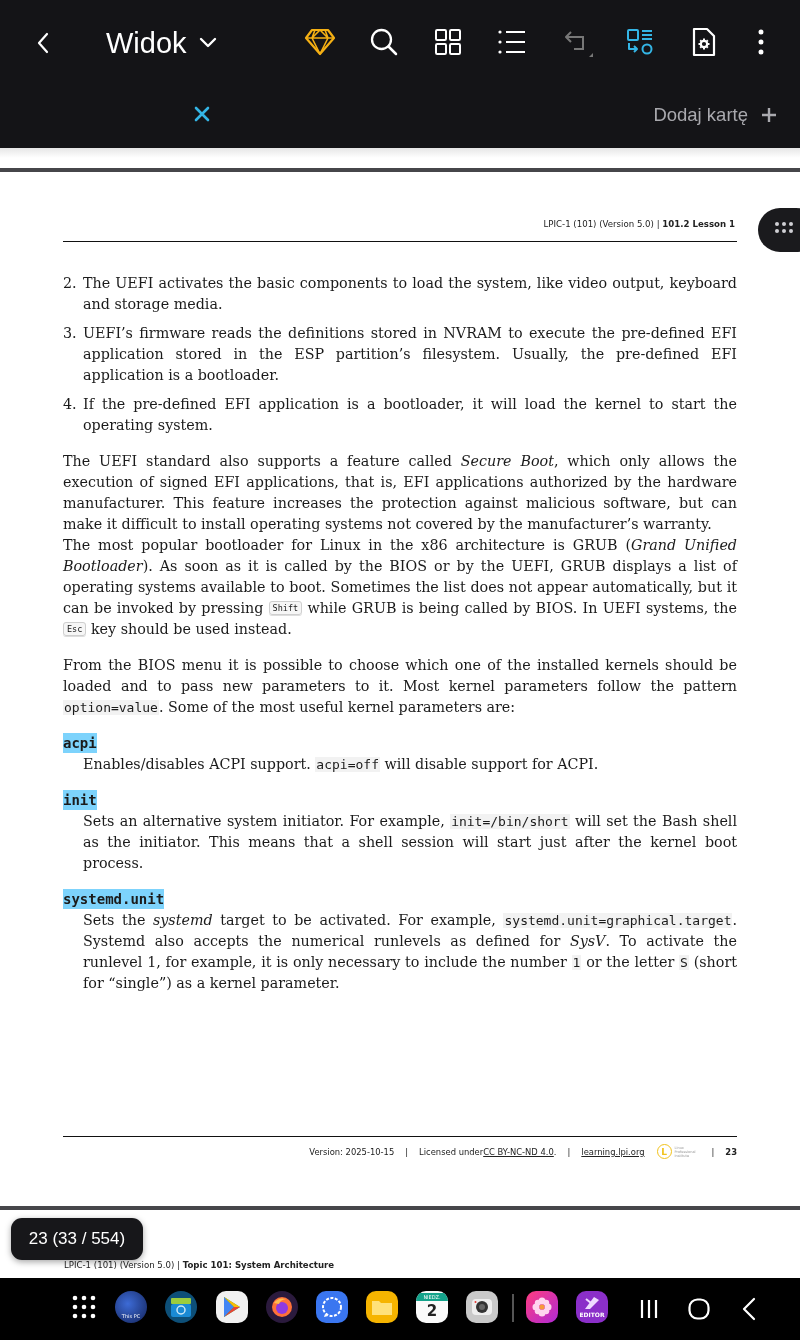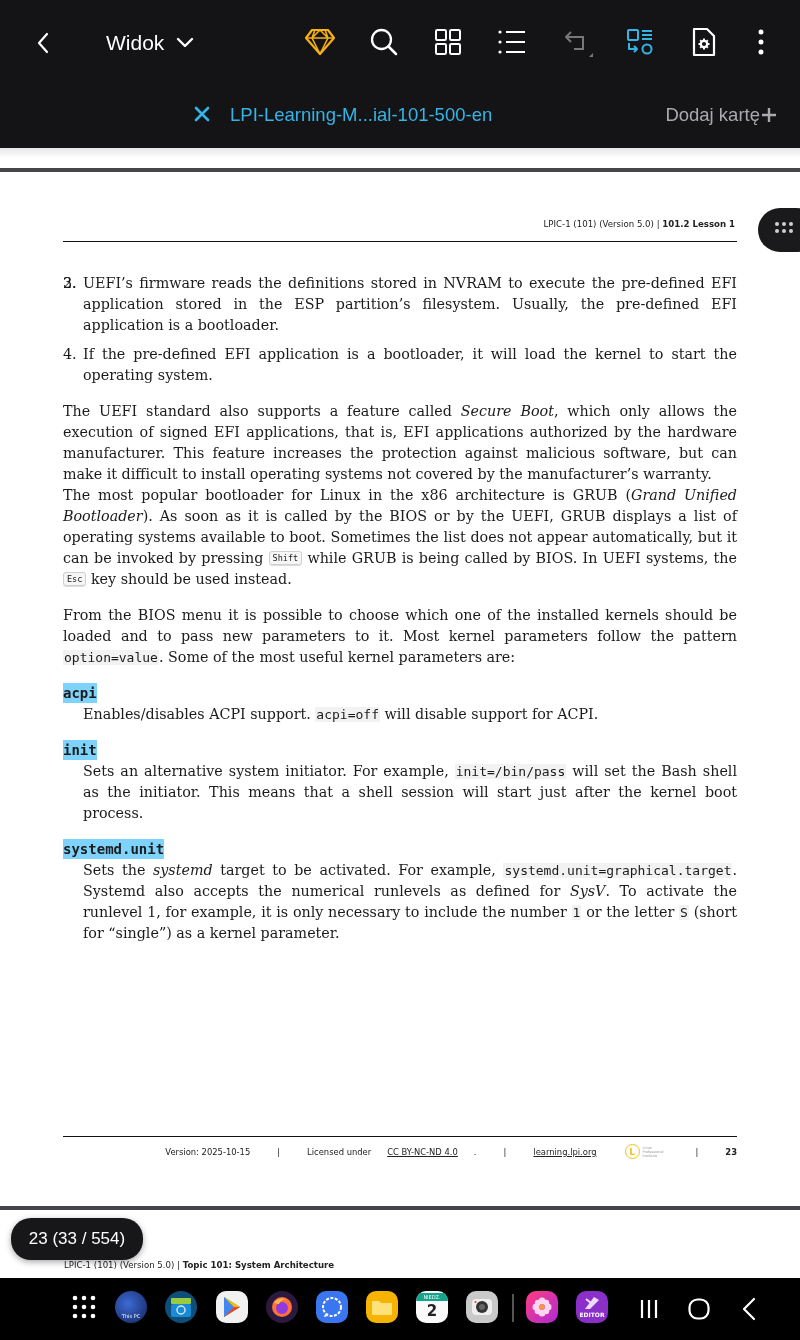--- a/index.html
+++ b/index.html
@@ -5,34 +5,34 @@
   * { box-sizing: border-box; margin: 0; padding: 0; }
   html, body { width: 800px; height: 1340px; overflow: hidden; background: #ffffff; }
   body { position: relative; font-family: "DejaVu Serif", serif; color: #1b1b1b; }
 
   
   .appbar { position: absolute; left: 0; top: 0; width: 800px; height: 148px; background: #141417; }
   .appbar .row1 { position: absolute; top: 0; left: 0; width: 800px; height: 86px; }
   .icon-btn { position: absolute; display: flex; align-items: center; justify-content: center; cursor: pointer; }
   .back-btn { left: 26px; top: 26px; width: 34px; height: 34px; }
   .view-menu { position: absolute; left: 106px; top: 27px; height: 32px; display: flex; align-items: center; gap: 12px; cursor: pointer; }
-  .view-menu .label { font-family: "Liberation Sans", sans-serif; font-size: 21px; color: #ffffff; }
+  .view-menu .label { font-family: "Liberation Sans", sans-serif; font-size: 29px; color: #ffffff; }
   .tb-premium { left: 302px; top: 24px; width: 36px; height: 36px; }
   .tb-search { left: 366px; top: 24px; width: 36px; height: 36px; }
   .tb-grid { left: 430px; top: 24px; width: 36px; height: 36px; }
   .tb-list { left: 494px; top: 24px; width: 36px; height: 36px; }
   .tb-undo { left: 560px; top: 24px; width: 40px; height: 40px; }
   .tb-reflow { left: 622px; top: 24px; width: 36px; height: 36px; }
   .tb-docsettings { left: 686px; top: 24px; width: 36px; height: 36px; }
   .tb-more { left: 748px; top: 24px; width: 26px; height: 36px; }
 
   .tabrow { position: absolute; top: 96px; left: 0; width: 800px; height: 44px; }
   .tab-close { position: absolute; left: 190px; top: 6px; width: 24px; height: 24px; cursor: pointer; }
   .tab-title { position: absolute; left: 230px; top: 8px; font-family: "Liberation Sans", sans-serif; font-size: 18.5px; color: #34b5e5; white-space: nowrap; cursor: pointer; }
-  .add-tab { position: absolute; right: 22px; top: 8px; display: flex; align-items: center; cursor: pointer; }
+  .add-tab { position: absolute; right: 22px; top: 8px; display: flex; align-items: center; gap: 12px; cursor: pointer; }
   .add-tab .label { font-family: "Liberation Sans", sans-serif; font-size: 18.5px; color: #a9a9ae; }
 
   
   .viewer { position: absolute; top: 148px; left: 0; width: 800px; height: 1130px; background: #ffffff; overflow: hidden; }
   .viewer .shadow { position: absolute; top: 0; left: 0; width: 800px; height: 10px; background: linear-gradient(#e6e6e6, #ffffff); }
   .page-sep { position: absolute; left: 0; width: 800px; height: 4px; background: #46464a; }
 
   .running-head { position: absolute; top: 71px; right: 65px; font-family: "DejaVu Sans", sans-serif; font-size: 8.6px; color: #222; white-space: nowrap; padding-left: 8px; }
   .running-head b { font-weight: bold; }
   .head-rule { position: absolute; top: 93px; left: 63px; width: 674px; height: 1px; background: #111; }
@@ -47,32 +47,32 @@
   .li { position: relative; padding-left: 20px; margin-top: 8px; }
   .li .num { position: absolute; left: 0; top: 0; }
   .para { margin-top: 15px !important; }
   .h2 { font-family: "DejaVu Sans", sans-serif; font-weight: bold; font-size: 24.5px; line-height: 30px; margin-top: 22px; margin-bottom: 16px; color: #111; text-align: left; }
   code, .mono { font-family: "DejaVu Sans Mono", monospace; font-size: 13px; background: #f2f2f2; padding: 0 1px; }
   .kbd { font-family: "DejaVu Sans Mono", monospace; font-size: 8.5px; border: 1px solid #cfcfcf; border-radius: 3px; background: #f6f6f6; padding: 1px 3px; vertical-align: 2px; box-shadow: 0 1px 0 #ddd; }
   .term { font-family: "DejaVu Sans Mono", monospace; font-weight: bold; font-size: 14px; background: #7dd3fc; display: inline-block; margin-top: 15px; line-height: 20px; }
   .def { padding-left: 20px; margin-top: 4px; }
 
   .foot-rule { position: absolute; top: 988px; left: 63px; width: 674px; height: 1px; background: #111; }
-  .footer { position: absolute; top: 996px; right: 63px; display: flex; align-items: center; gap: 16px; font-family: "DejaVu Sans", sans-serif; font-size: 8.4px; color: #222; white-space: nowrap; }
+  .footer { position: absolute; top: 996px; right: 63px; display: flex; align-items: center; gap: 0; font-family: "DejaVu Sans", sans-serif; font-size: 8.4px; color: #222; white-space: nowrap; }
   .footer .sep { margin: 0 11px; }
   .footer a { color: #222; text-decoration: underline; }
   .footer .logo { display: inline-flex; align-items: center; gap: 3px; margin-left: 12px; }
   .footer .logo .circle { width: 15px; height: 15px; border-radius: 50%; border: 1.5px solid #f2c21b; display: inline-flex; align-items: center; justify-content: center; font-size: 9px; color: #f2c21b; font-weight: bold; }
   .footer .logo .tiny { font-size: 3.5px; line-height: 4px; color: #999; }
   .footer .pageno { font-weight: bold; }
 
   .next-head { position: absolute; top: 1112px; left: 64px; font-family: "DejaVu Sans", sans-serif; font-size: 8.6px; color: #222; white-space: nowrap; }
   .next-head b { font-weight: bold; }
 
-  .page-pill { position: absolute; top: 1218px; left: 11px; width: 132px; height: 42px; background: #17171a; border-radius: 20px; color: #fff; font-family: "Liberation Sans", sans-serif; font-size: 17px; display: flex; align-items: center; justify-content: center; box-shadow: 0 2px 6px rgba(0,0,0,0.35); cursor: pointer; }
+  .page-pill { position: absolute; top: 1218px; left: 11px; width: 132px; height: 42px; background: #17171a; border-radius: 11px; color: #fff; font-family: "Liberation Sans", sans-serif; font-size: 17px; display: flex; align-items: center; justify-content: center; box-shadow: 0 2px 6px rgba(0,0,0,0.35); cursor: pointer; }
 
   
   .navbar { position: absolute; left: 0; top: 1278px; width: 800px; height: 62px; background: #000; }
   .dock-item { position: absolute; top: 13px; width: 32px; height: 32px; border-radius: 10px; cursor: pointer; display: flex; align-items: center; justify-content: center; overflow: hidden; }
   .dock-sep { position: absolute; left: 512px; top: 16px; width: 2px; height: 28px; background: #555; }
   .sys-btn { position: absolute; top: 16px; width: 30px; height: 30px; display: flex; align-items: center; justify-content: center; cursor: pointer; }
 </style>
 </head>
 <body>
 
@@ -148,21 +148,20 @@
         </svg>
     </div>
   </div>
 
   <div class="tabrow">
     <div class="tab-close">
       <svg width="24" height="24" viewBox="0 0 24 24">
           <path d="M6 6 L18 18 M18 6 L6 18" stroke="#34b5e5" stroke-width="2.6" stroke-linecap="round"></path>
         </svg>
     </div>
-    <div class="tab-title">LPI-Learning-M...ial-101-500-en</div>
     <div class="add-tab">
       <span class="label">Dodaj kartę</span>
       <svg width="18" height="18" viewBox="0 0 18 18">
           <path d="M9 2 V16 M2 9 H16" stroke="#a9a9ae" stroke-width="2.4"></path>
         </svg>
     </div>
   </div>
 </div>
 
 <div class="viewer">
@@ -173,20 +172,21 @@
     <span>LPIC-1 (101) (Version 5.0)</span>
     <span>|</span>
     <b>101.2 Lesson 1</b>
   </div>
   <div class="head-rule"></div>
 
   <div class="content">
 
     <div class="li">
       <span class="num">2.</span>
+      <span>The UEFI activates the basic components to load the system, like video output, keyboard and storage media.</span>
     </div>
     <div class="li">
       <span class="num">3.</span>
       <span>UEFI’s firmware reads the definitions stored in NVRAM to execute the pre-defined EFI application stored in the ESP partition’s filesystem. Usually, the pre-defined EFI application is a bootloader.</span>
     </div>
     <div class="li">
       <span class="num">4.</span>
       <span>If the pre-defined EFI application is a bootloader, it will load the kernel to start the operating system.</span>
     </div>
 
@@ -197,21 +197,21 @@
 
     <p class="para"><span>From the BIOS menu it is possible to choose which one of the installed kernels should be loaded and to pass new parameters to it. Most kernel parameters follow the pattern </span><code>option=value</code><span>. Some of the most useful kernel parameters are:</span></p>
 
     <div>
       <span class="term">acpi</span>
       <p class="def"><span>Enables/disables ACPI support. </span><code>acpi=off</code><span> will disable support for ACPI.</span></p>
     </div>
 
     <div>
       <span class="term">init</span>
-      <p class="def"><span>Sets an alternative system initiator. For example, </span><code>init=/bin/pass</code><span> will set the Bash shell as the initiator. This means that a shell session will start just after the kernel boot process.</span></p>
+      <p class="def"><span>Sets an alternative system initiator. For example, </span><code>init=/bin/short</code><span> will set the Bash shell as the initiator. This means that a shell session will start just after the kernel boot process.</span></p>
     </div>
 
     <div>
       <span class="term">systemd.unit</span>
       <p class="def"><span>Sets the </span><em>systemd</em><span> target to be activated. For example, </span><code>systemd.unit=graphical.target</code><span>. Systemd also accepts the numerical runlevels as defined for </span><em>SysV</em><span>. To activate the runlevel 1, for example, it is only necessary to include the number </span><code>1</code><span> or the letter </span><code>S</code><span> (short for “single”) as a kernel parameter.</span></p>
     </div>
   </div>
 
   <div class="foot-rule"></div>
   <div class="footer">

